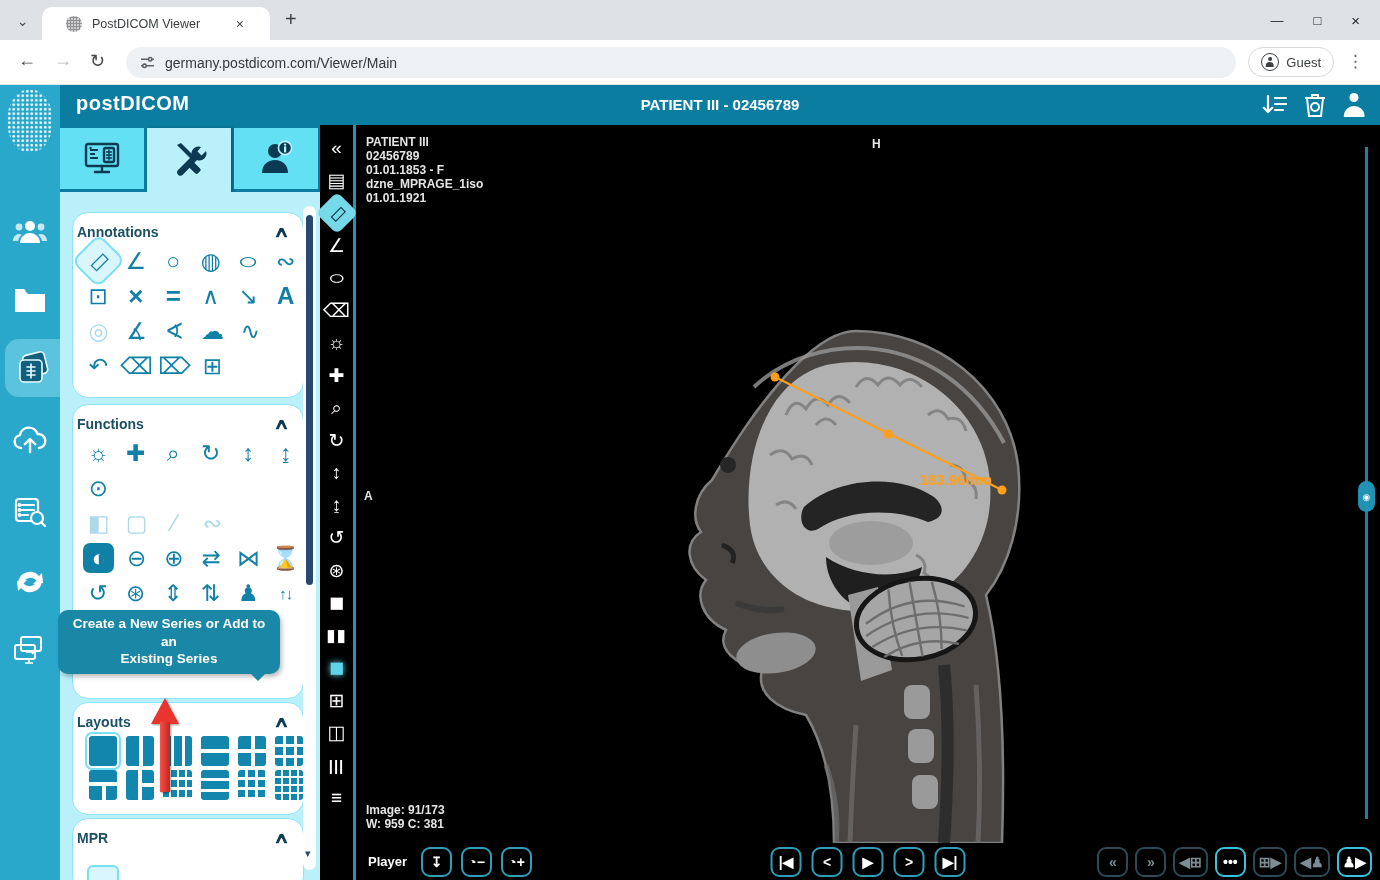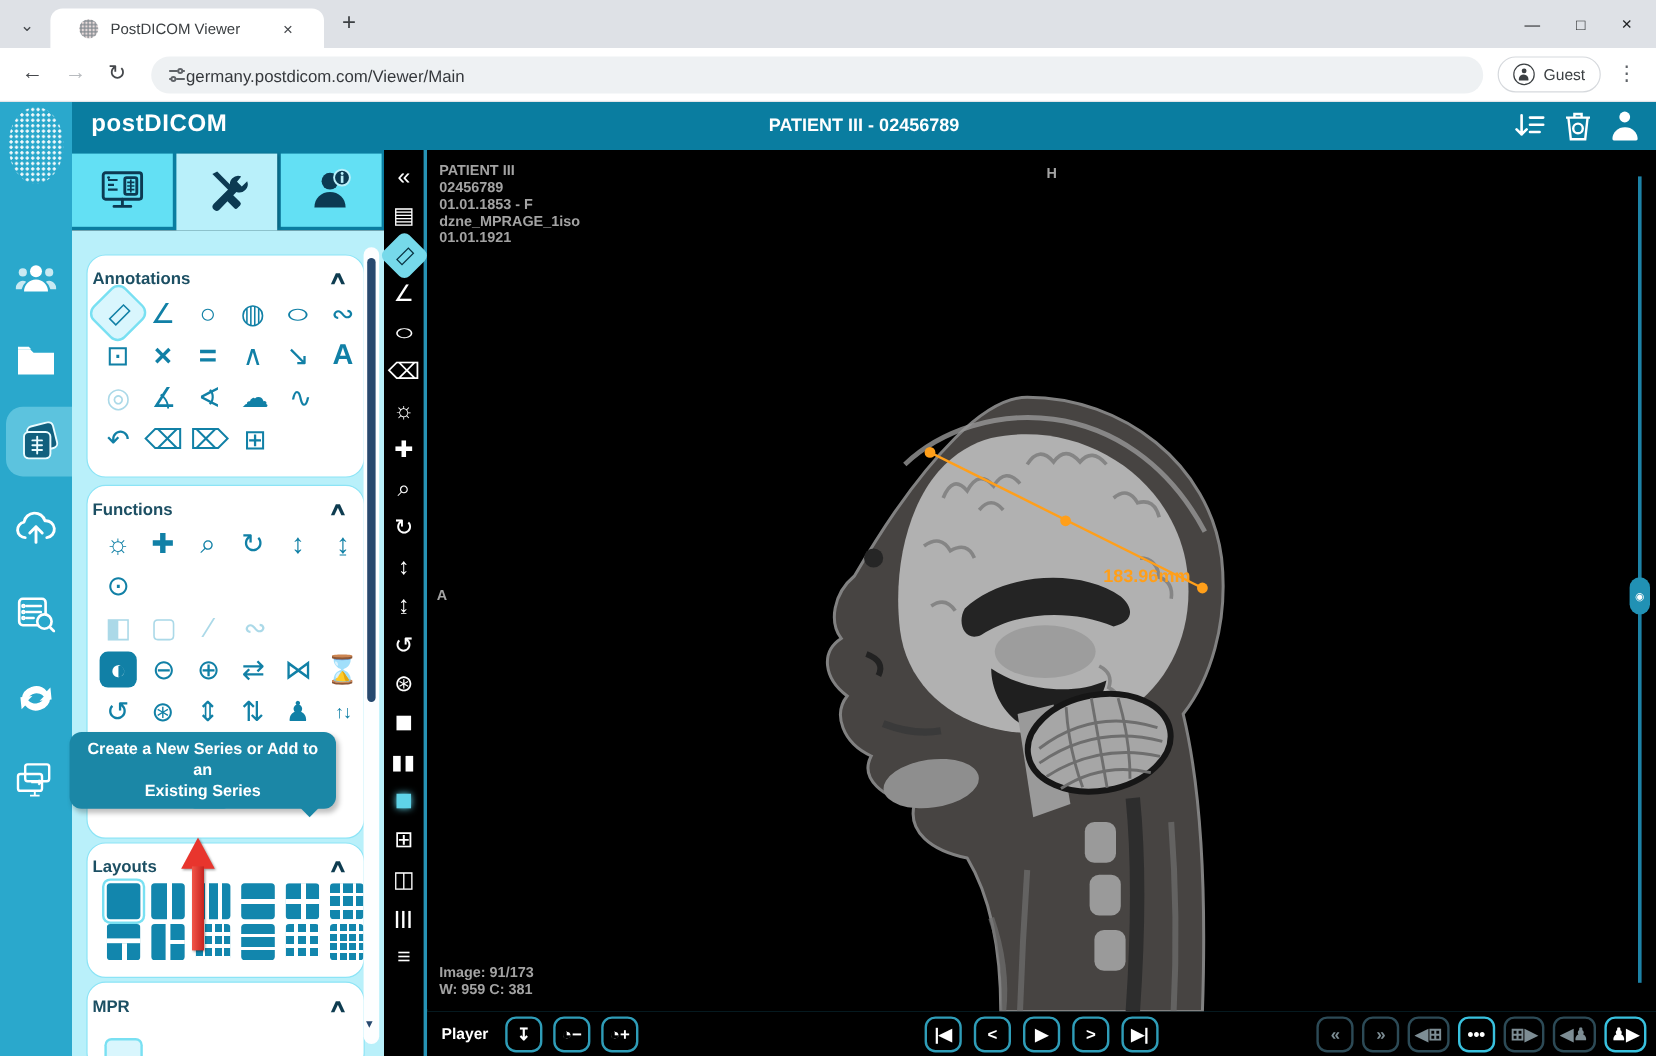--- a/index.html
+++ b/index.html
@@ -11,21 +11,21 @@
   #tabsearch{position:absolute;left:10px;top:8px;width:25px;height:25px;border-radius:50%;color:#4a4d51;font-size:14px;display:flex;align-items:center;justify-content:center;}
   #tab{position:absolute;left:42px;top:7px;width:228px;height:33px;background:#fff;border-radius:10px 10px 0 0;display:flex;align-items:center;padding:0 24px;}
   .favicon{width:16px;height:16px;border-radius:50%;background:radial-gradient(#8d9297 1.1px,transparent 1.5px) 0 0/3px 3px #e8dcdc;flex:0 0 16px;}
   #tab .t{flex:1;margin-left:10px;font-size:12.5px;color:#3c4043;white-space:nowrap;overflow:hidden;}
   #tab .x{color:#45484c;font-size:14px;padding:0 2px;}
   #newtab{position:absolute;left:285px;top:8px;font-size:20px;color:#3c4043;}
   #wctrl{position:absolute;right:0;top:0;height:40px;display:flex;align-items:center;gap:30px;padding:0 20px;color:#1f2123;font-size:13px;}
   #navbar{position:absolute;left:0;top:40px;width:1380px;height:45px;background:#fff;border-bottom:1px solid #e2e4e8;}
   .navico{position:absolute;top:10px;font-size:18px;color:#45484c;}
   .navico.dis{color:#b8bbbf;}
-  #urlbar{position:absolute;left:126px;top:7px;width:1110px;height:31px;background:#eef1f3;border-radius:16px;display:flex;align-items:center;padding:0 14px;}
+  #urlbar{position:absolute;left:126px;top:7px;width:1110px;height:31px;background:#eef1f3;border-radius:16px;display:flex;align-items:center;gap:10px;padding:0 14px;}
   #urlbar .url{font-size:14px;color:#35383c;}
   #guest{position:absolute;right:46px;top:7px;height:30px;border:1px solid #d6d9dd;background:#fff;border-radius:15px;display:flex;align-items:center;gap:7px;padding:0 12px;font-size:13px;color:#3c4043;}
   .guest-circ{width:18px;height:18px;border:1.6px solid #3c4043;border-radius:50%;position:relative;}
   #kebab{position:absolute;right:16px;top:11px;font-size:17px;color:#5f6368;}
 
   
   .person{position:relative;display:inline-block;}
   .person::before{content:"";position:absolute;left:50%;transform:translateX(-50%);top:0;border-radius:50%;background:currentColor;width:38%;height:38%;}
   .person::after{content:"";position:absolute;left:50%;transform:translateX(-50%);bottom:0;width:86%;height:46%;border-radius:50% 50% 6% 6%/90% 90% 10% 10%;background:currentColor;}
 
@@ -90,21 +90,21 @@
   #vtoolbar{position:absolute;left:320px;top:40px;width:36px;height:755px;background:#000;border-right:3px solid #2693b5;padding-top:5px;}
   .tb-icon{width:30px;height:30px;margin:2.5px auto;display:flex;align-items:center;justify-content:center;color:#fff;font-size:19px;border-radius:6px;}
   .tb-icon.sel{background:#76d9ea;color:#07303f;}
   .tb-icon.sqw{font-size:25px;}
   .tb-icon.sqc{color:#5fd3e8;font-size:25px;text-shadow:0 0 6px #5fd3e8;}
   .tb-icon.bars{font-size:17px;letter-spacing:1px;}
   .tb-icon.pipes{font-size:15px;letter-spacing:1px;font-weight:bold;}
 
   #viewer{position:absolute;left:356px;top:40px;width:1024px;height:718px;background:#000;border-bottom:2px solid #17657e;}
   #viewer svg{position:absolute;left:0;top:0;}
-  .ovl{position:absolute;color:#a3a3a3;font-size:12px;font-weight:bold;line-height:14px;z-index:5;}
+  .ovl{position:absolute;color:#e5e5e5;font-size:12px;font-weight:bold;line-height:14px;z-index:5;}
   #vslider-track{position:absolute;right:12px;top:22px;width:3px;height:672px;background:#1d82a6;z-index:6;}
   #vslider-thumb{position:absolute;right:5px;top:356px;width:17px;height:31px;border-radius:9px;background:#2191b4;z-index:7;display:flex;align-items:center;justify-content:center;color:#fff;font-size:9px;}
 
   #playerbar{position:absolute;left:356px;top:758px;width:1024px;height:37px;background:#000;display:flex;align-items:center;}
   #playerbar .plabel{margin-left:12px;color:#fff;font-size:13px;font-weight:bold;}
   .pgroup{display:flex;gap:9px;margin-left:14px;align-items:center;}
   #pcenter{position:absolute;left:50%;transform:translateX(-50%);display:flex;gap:10px;}
   #pright{position:absolute;right:8px;display:flex;gap:7px;}
   .p-btn{min-width:31px;height:30px;border:2px solid #2f9db8;border-radius:9px;color:#fff;display:flex;align-items:center;justify-content:center;font-size:14px;font-weight:bold;padding:0 4px;background:#000;}
   .p-btn.dis{border-color:#2c4a56;color:#7d8d94;}

